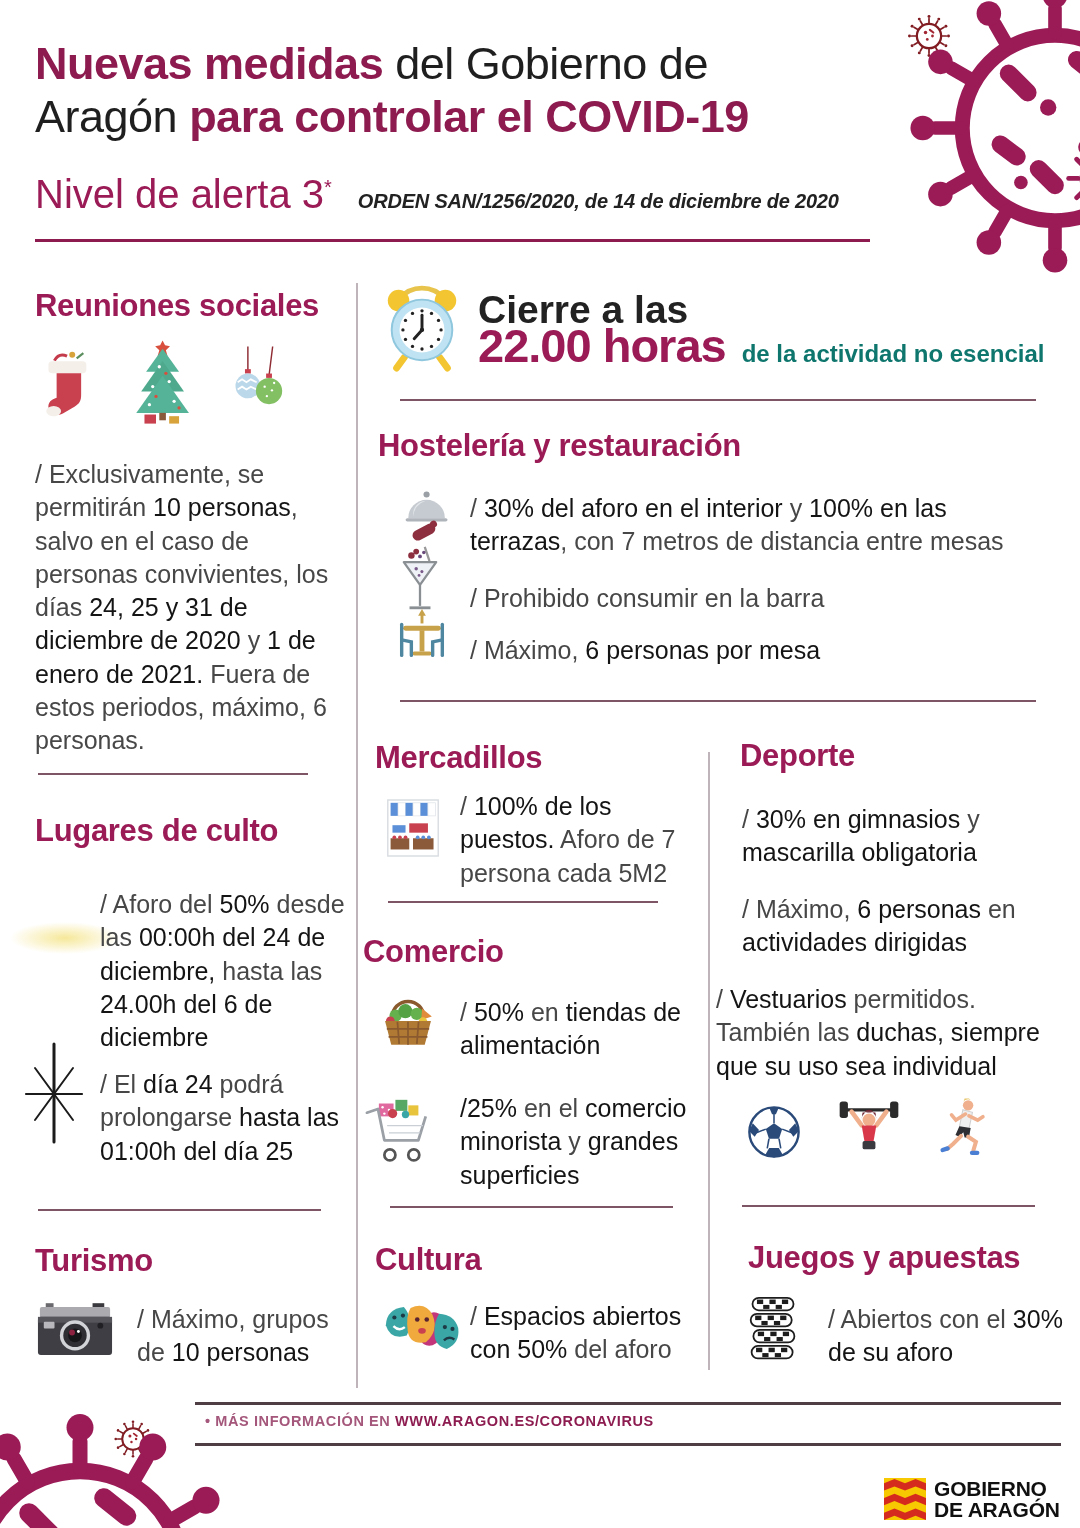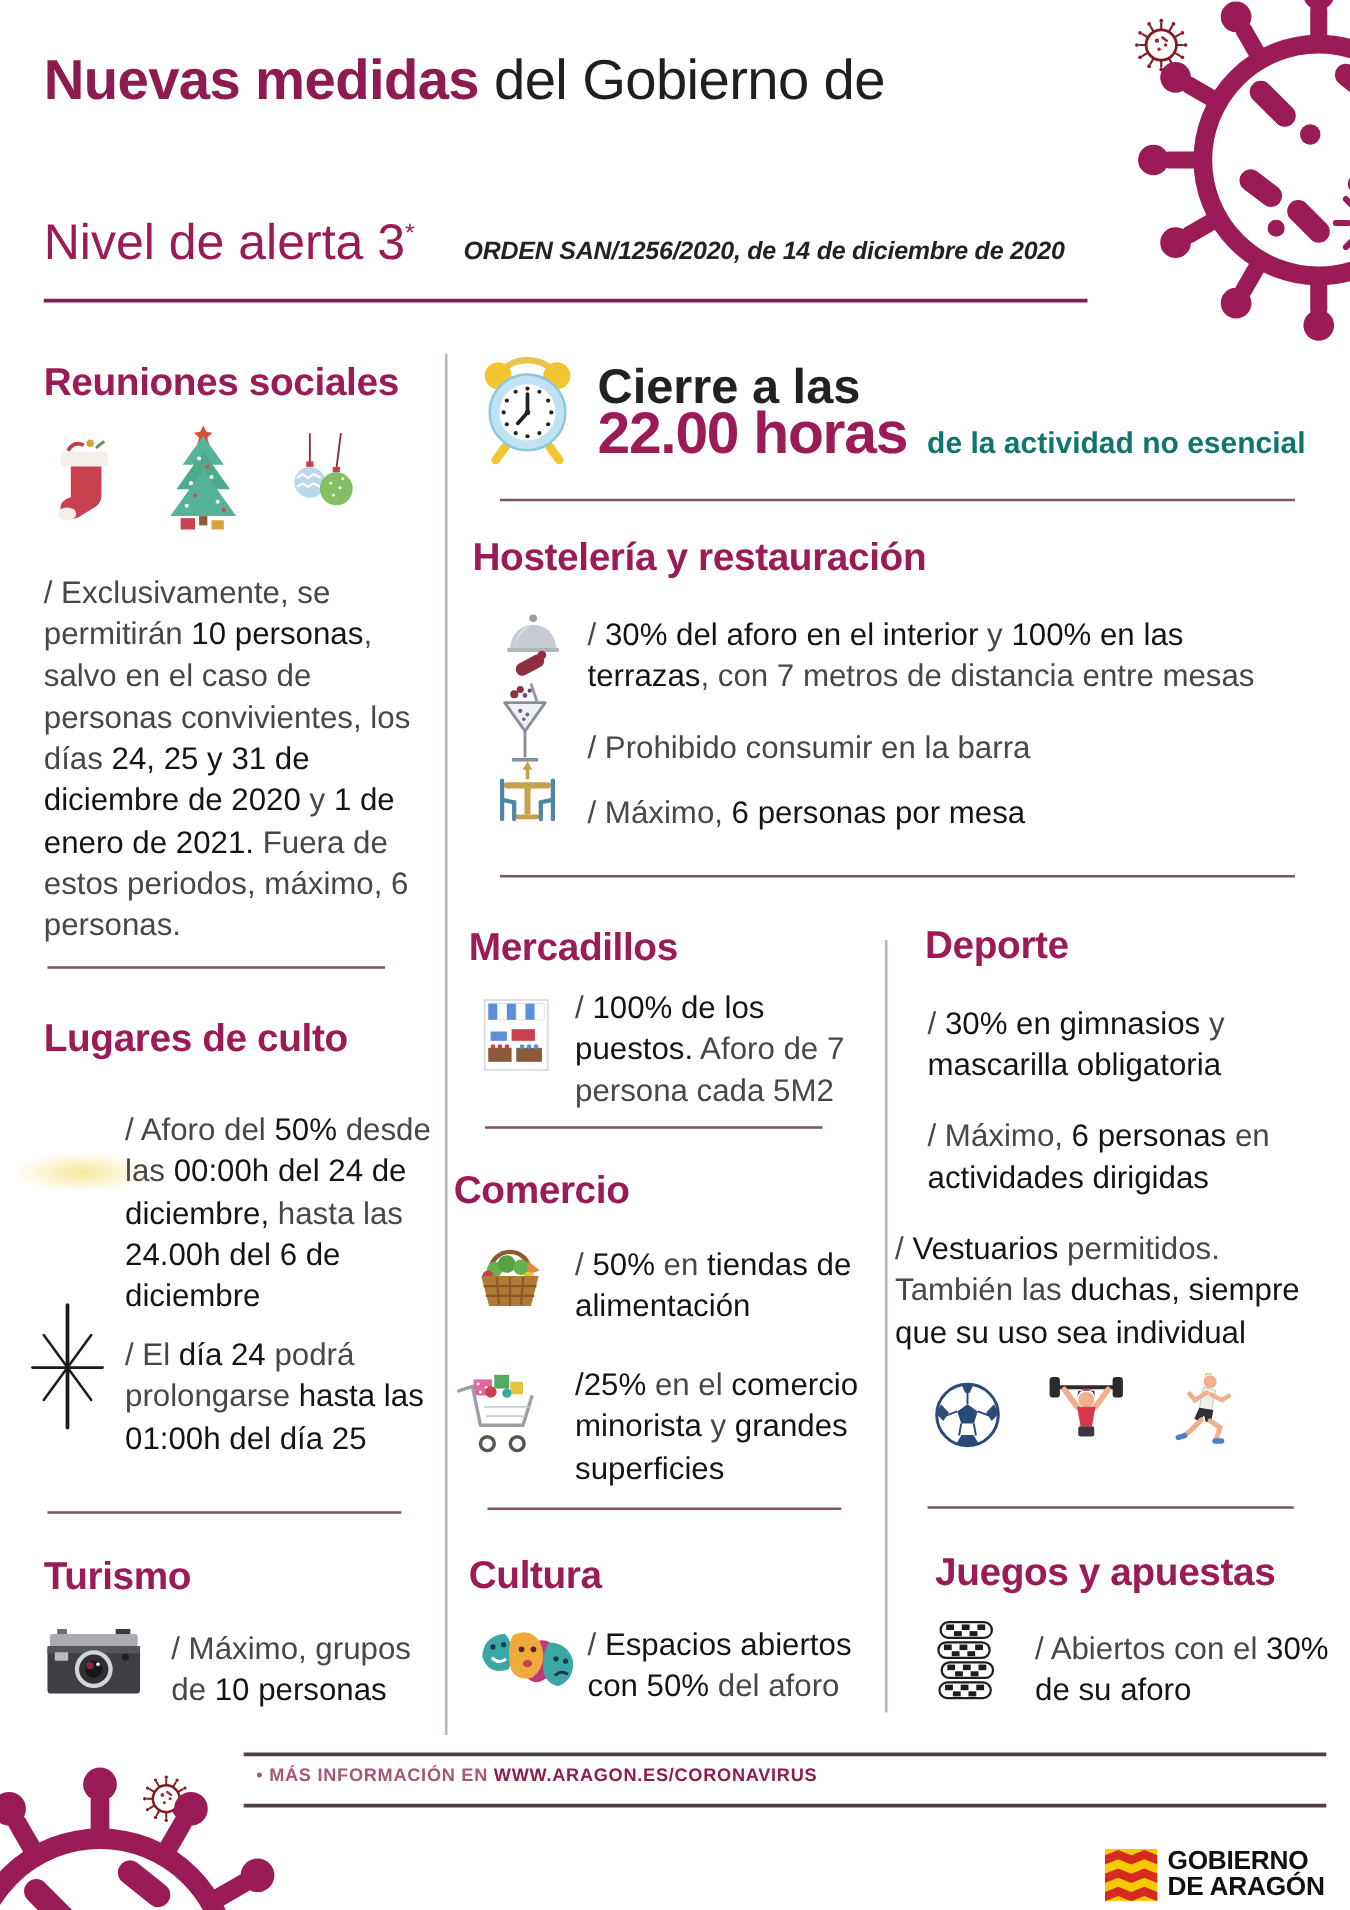--- a/index.html
+++ b/index.html
@@ -14,34 +14,34 @@
   html,body{background:#ffffff}
   #page{
     position:relative;width:1080px;height:1528px;background:#fff;overflow:hidden;
     font-family:"Liberation Sans",sans-serif;color:var(--ink);
   }
   .abs{position:absolute}
   .hline{position:absolute;height:2px;background:var(--divider)}
   .vline{position:absolute;width:2px;background:var(--colline)}
   .title{font-size:45px;line-height:1.17;font-weight:500;color:var(--ink);letter-spacing:-0.5px}
   .title b{color:var(--accent-deep);font-weight:800}
-  .nivel-row{display:flex;align-items:baseline;gap:39px}
+  .nivel-row{display:flex;align-items:baseline;gap:26px}
   .nivel{font-size:40px;font-weight:500;color:var(--accent)}
   .nivel sup{font-size:20px;vertical-align:super}
   .order-ref{font-size:20px;font-style:italic;font-weight:700;color:#222;letter-spacing:-0.2px}
   .sec-h{font-weight:800;color:var(--accent);font-size:31px;letter-spacing:-0.3px}
   .body-t{font-size:25px;line-height:1.33;color:var(--body);font-weight:400}
   .body-t b{color:#141414;font-weight:400}
   .cl-intro{font-size:39px;font-weight:700;color:#222}
   .cl-row{display:flex;align-items:baseline;gap:16px}
   .cl-time{font-size:47px;font-weight:800;color:var(--accent);letter-spacing:-1px}
   .cl-detail{font-size:24px;font-weight:700;color:#0f766e}
   .foot-txt{font-size:14.5px;letter-spacing:.6px;color:#A4577A;font-weight:700}
   .foot-txt b{color:#8D1D50;font-weight:700}
-  .logo{display:flex;align-items:flex-end;gap:8px}
+  .logo{display:flex;align-items:flex-start;gap:8px}
   .logo-text{font-size:21px;font-weight:800;color:#101010;line-height:1.02;letter-spacing:-0.2px}
   .sprite{position:absolute;width:0;height:0;overflow:hidden}
 </style>
 </head>
 <body>
 
 <div id="page">
 
   <svg class="sprite" xmlns="http://www.w3.org/2000/svg" aria-hidden="true">
     <symbol id="sym-virus-big" viewBox="0 0 220 220">
@@ -132,20 +132,21 @@
         <circle cx="26" cy="26" r="2"></circle>
           <circle cx="34" cy="30" r="1.6"></circle>
           <circle cx="28" cy="34" r="1.6"></circle>
       </g>
       <path d="M31 23 l4 3" stroke="#A32633" stroke-width="2.4" stroke-linecap="round"></path>
     </symbol>
   </svg>
 
   <div class="abs title" style="left:35px;top:38px;width:830px">
     <div><b>Nuevas medidas</b><span> del Gobierno de</span></div>
+    <div><span>Aragón </span><b>para controlar el COVID-19</b></div>
   </div>
 
   <div class="abs nivel-row" style="left:35px;top:172px">
     <span class="nivel"><span>Nivel de alerta 3</span><sup>*</sup></span>
     <span class="order-ref">ORDEN SAN/1256/2020, de 14 de diciembre de 2020</span>
   </div>
 
   <div class="abs" style="left:35px;top:239px;width:835px;height:3px;background:var(--accent-deep)"></div>
 
   <svg class="abs" style="left:903px;top:10px;width:52px;height:52px">

